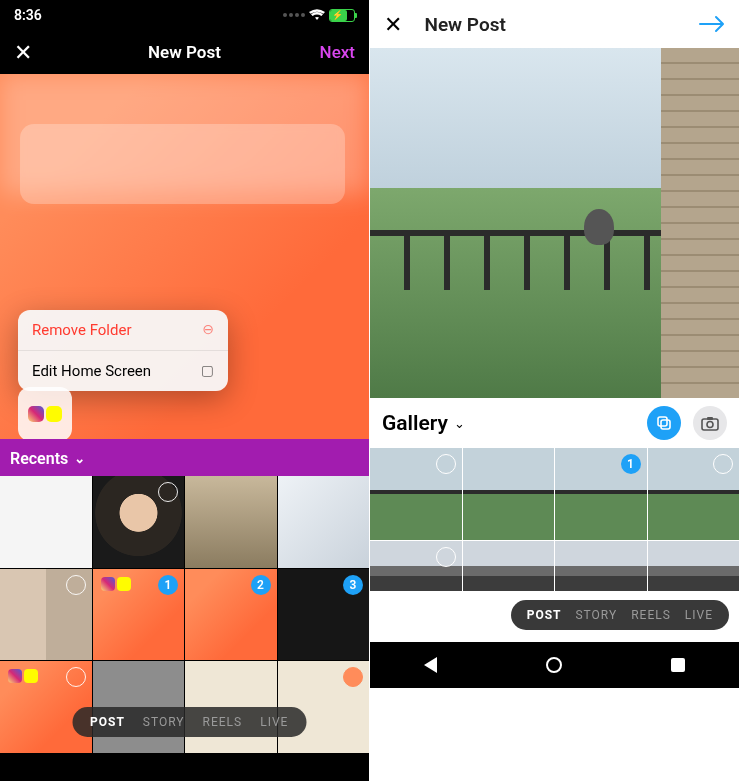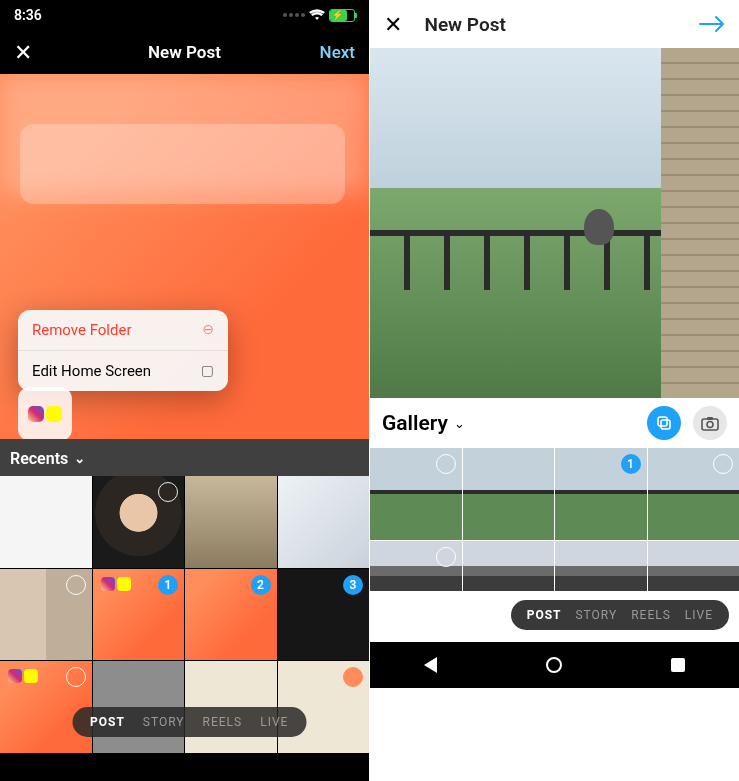--- a/index.html
+++ b/index.html
@@ -12,33 +12,33 @@
   .statusbar { height:30px; display:flex; justify-content:space-between; align-items:center; padding:0 14px; font-size:14px; font-weight:600; background:#000;}
   .status-right { display:flex; align-items:center; gap:4px;}
   .dots { display:flex; gap:2px;}
   .dots span{ width:4px;height:4px;border-radius:50%; background:#555;}
   .wifi-ic svg{display:block;}
   .batt { width:26px;height:13px;border:1px solid #3ad24a;border-radius:3px; position:relative;}
   .batt::after{content:"";position:absolute;right:-3px;top:3px;width:2px;height:5px;background:#3ad24a;border-radius:0 1px 1px 0;}
   .batt-fill{height:100%; width:70%; background:#3ad24a; border-radius:2px; display:flex; align-items:center; justify-content:center; color:#000; font-size:9px;}
   .navbar-ios { height:44px; display:flex; align-items:center; justify-content:space-between; padding:0 14px; background:#000; }
   .nav-title { font-size:17px; font-weight:600; color:#fff; position:absolute; left:0; right:0; text-align:center; pointer-events:none;}
-  .nav-next { color:#7dd3fc; font-size:17px; font-weight:500; position:relative; z-index:2;}
+  .nav-next { color:#d946ef; font-size:17px; font-weight:500; position:relative; z-index:2;}
   .close-x { font-size:22px; font-weight:300; position:relative; z-index:2; }
   .preview { width:100%; height:365px; position:relative; background:linear-gradient(135deg,#ff8c5a 20%,#ff6a3a 70%); overflow:hidden;}
   .preview::before{content:"";position:absolute;left:0;right:0;top:0;height:120px;background:rgba(255,255,255,.25);filter:blur(12px);} 
   .blur-box{position:absolute;left:20px;top:50px;width:325px;height:80px;border-radius:14px;background:rgba(255,255,255,.25);backdrop-filter:blur(4px);} 
   .ctx-menu{position:absolute;left:18px;bottom:48px;width:210px;border-radius:12px;background:rgba(248,248,248,.95);color:#000;overflow:hidden;box-shadow:0 8px 30px rgba(0,0,0,.3);} 
   .ctx-item{display:flex;justify-content:space-between;align-items:flex-start;padding:11px 14px;font-size:15px;border-bottom:1px solid rgba(0,0,0,.08);} 
   .ctx-item:last-child{border-bottom:none;}
   .ctx-danger{color:#ff3b30;}
   .ctx-icon{font-size:14px;opacity:.6;}
   .folder-bubble{position:absolute;left:18px;bottom:-2px;width:54px;height:54px;border-radius:12px;background:rgba(255,255,255,.85);display:flex;align-items:center;justify-content:center;gap:2px;}
   .mini-app{width:16px;height:16px;border-radius:5px;}
-  .recents-bar{display:flex;align-items:center;gap:6px;padding:10px 10px 8px 10px;font-size:16px;font-weight:600;background:#404040;}
+  .recents-bar{display:flex;align-items:center;gap:6px;padding:10px 10px 8px 10px;font-size:16px;font-weight:600;background:#a21caf;}
   .grid{display:grid;grid-template-columns:repeat(4,1fr);gap:1px;background:#000; position:relative;}
   .cell{aspect-ratio:1/1;position:relative;background:#333;overflow:hidden;}
   .cell .sel{position:absolute;top:6px;right:6px;width:20px;height:20px;border-radius:50%;border:1.5px solid rgba(255,255,255,.9);} 
   .cell .badge{position:absolute;top:6px;right:6px;width:20px;height:20px;border-radius:50%;background:#1ea1f7;color:#fff;font-size:12px;font-weight:600;display:flex;align-items:center;justify-content:center;}
   .mode-pill{position:absolute;bottom:16px;left:50%;transform:translateX(-48%);display:flex;gap:18px;padding:8px 18px;border-radius:24px;background:rgba(40,40,40,.85);font-size:12px;letter-spacing:1px;z-index:5;}
   .mode-pill span{color:#9a9a9a;}
   .mode-pill .active{color:#fff;font-weight:700;}
   
   .t-white{background:#f5f5f5;}
   .t-face{background:radial-gradient(circle at 50% 40%,#e9c6a8 0 26%,#2b2621 27% 60%,#1a1a1a 61%);}

